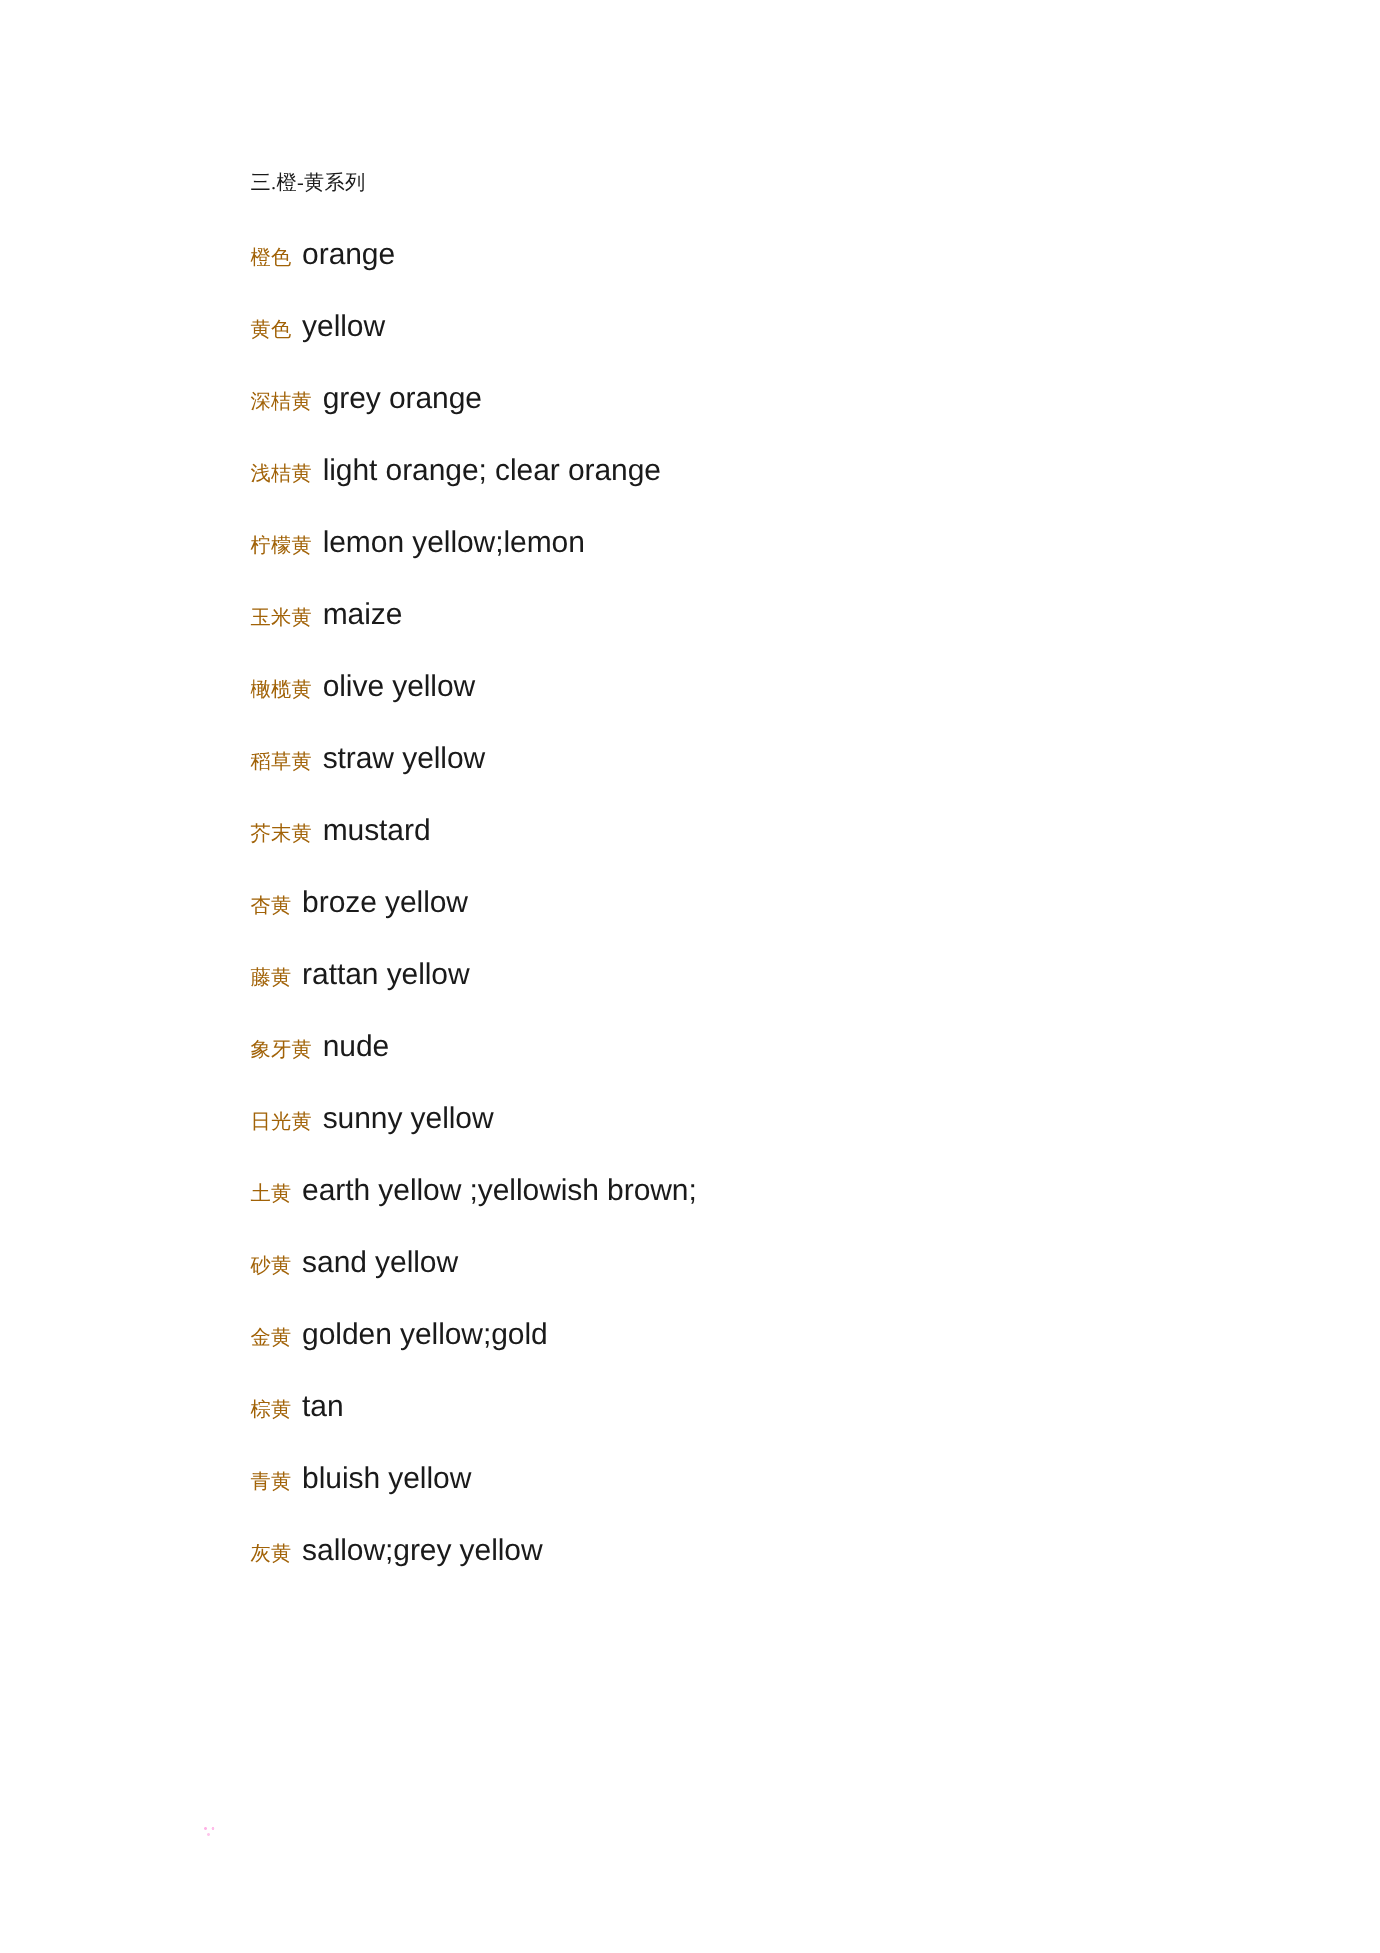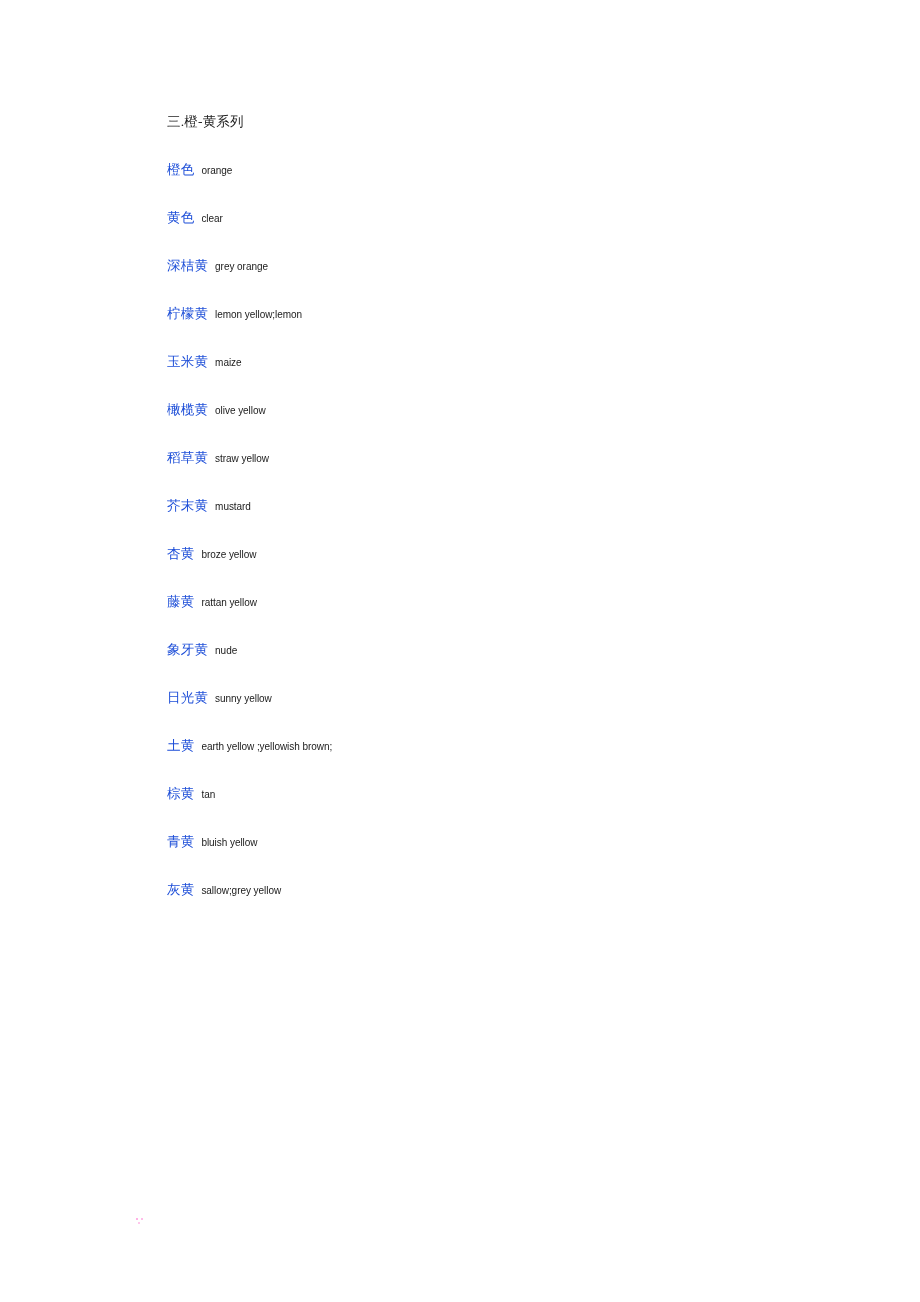--- a/index.html
+++ b/index.html
@@ -39,28 +39,28 @@
     font-family: "Liberation Serif", "DejaVu Serif", serif;
     font-size: 13.5px;
     color: #1a1a1a;
     letter-spacing: 0.2px;
   }
 
   
   .cn {
     font-family: Liberation Serif, serif;
     font-size: 13.5px;
-    color: #1d4ed8;
+    color: #a16207;
     letter-spacing: 0.2px;
   }
 
   
   .en {
     font-family: "Liberation Sans", "DejaVu Sans", sans-serif;
-    font-size: 10px;
+    font-size: 20px;
     color: #1a1a1a;
     margin-left: 7px;
     letter-spacing: -0.05px;
     text-align: center;
   }
 
   
   .scan-speck {
     position: absolute;
     left: 136px;
@@ -80,32 +80,35 @@
 <div class="page">
 
   <div class="content">
 
     <div class="line">
       <span class="heading">三.橙-黄系列</span>
     </div>
 
     <div class="entries">
         <div class="line"><span class="cn">橙色</span><span class="en">orange</span></div>
-        <div class="line"><span class="cn">黄色</span><span class="en">clear</span></div>
+        <div class="line"><span class="cn">黄色</span><span class="en">yellow</span></div>
         <div class="line"><span class="cn">深桔黄</span><span class="en">grey orange</span></div>
+        <div class="line"><span class="cn">浅桔黄</span><span class="en">light orange; clear orange</span></div>
         <div class="line"><span class="cn">柠檬黄</span><span class="en">lemon yellow;lemon</span></div>
         <div class="line"><span class="cn">玉米黄</span><span class="en">maize</span></div>
         <div class="line"><span class="cn">橄榄黄</span><span class="en">olive yellow</span></div>
         <div class="line"><span class="cn">稻草黄</span><span class="en">straw yellow</span></div>
         <div class="line"><span class="cn">芥末黄</span><span class="en">mustard</span></div>
         <div class="line"><span class="cn">杏黄</span><span class="en">broze yellow</span></div>
         <div class="line"><span class="cn">藤黄</span><span class="en">rattan yellow</span></div>
         <div class="line"><span class="cn">象牙黄</span><span class="en">nude</span></div>
         <div class="line"><span class="cn">日光黄</span><span class="en">sunny yellow</span></div>
         <div class="line"><span class="cn">土黄</span><span class="en">earth yellow ;yellowish brown;</span></div>
+        <div class="line"><span class="cn">砂黄</span><span class="en">sand yellow</span></div>
+        <div class="line"><span class="cn">金黄</span><span class="en">golden yellow;gold</span></div>
         <div class="line"><span class="cn">棕黄</span><span class="en">tan</span></div>
         <div class="line"><span class="cn">青黄</span><span class="en">bluish yellow</span></div>
         <div class="line"><span class="cn">灰黄</span><span class="en">sallow;grey yellow</span></div>
       </div>
 
   </div>
 
   <div class="scan-speck"></div>
 
 </div>

